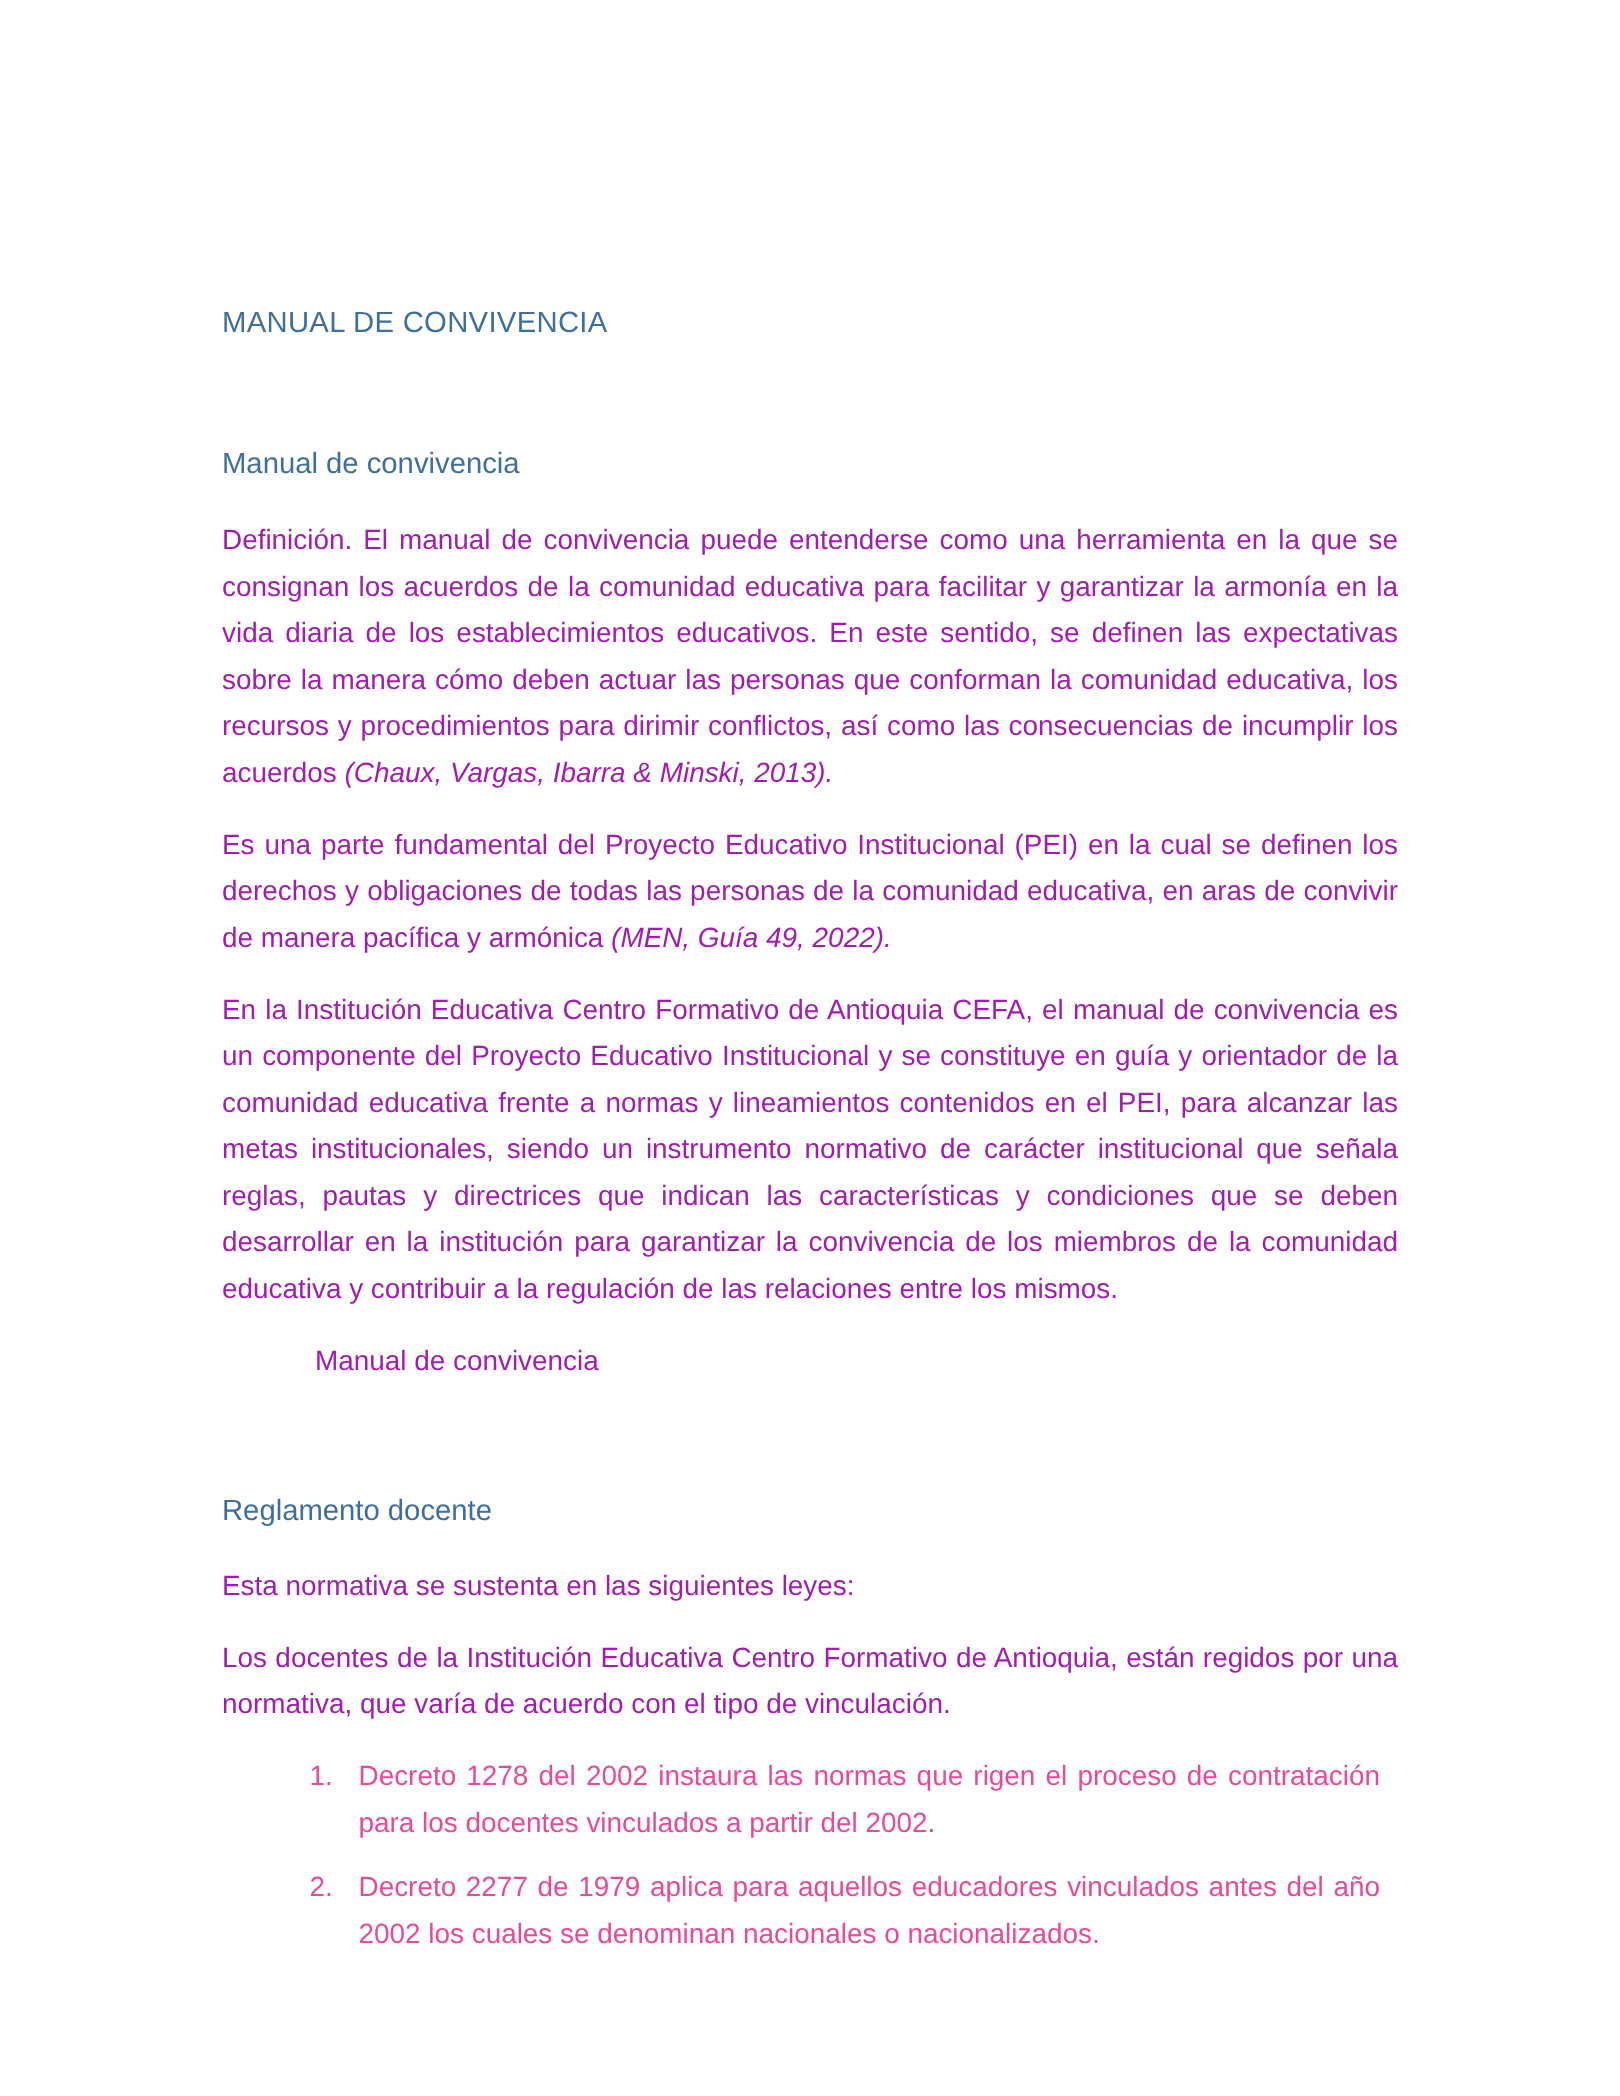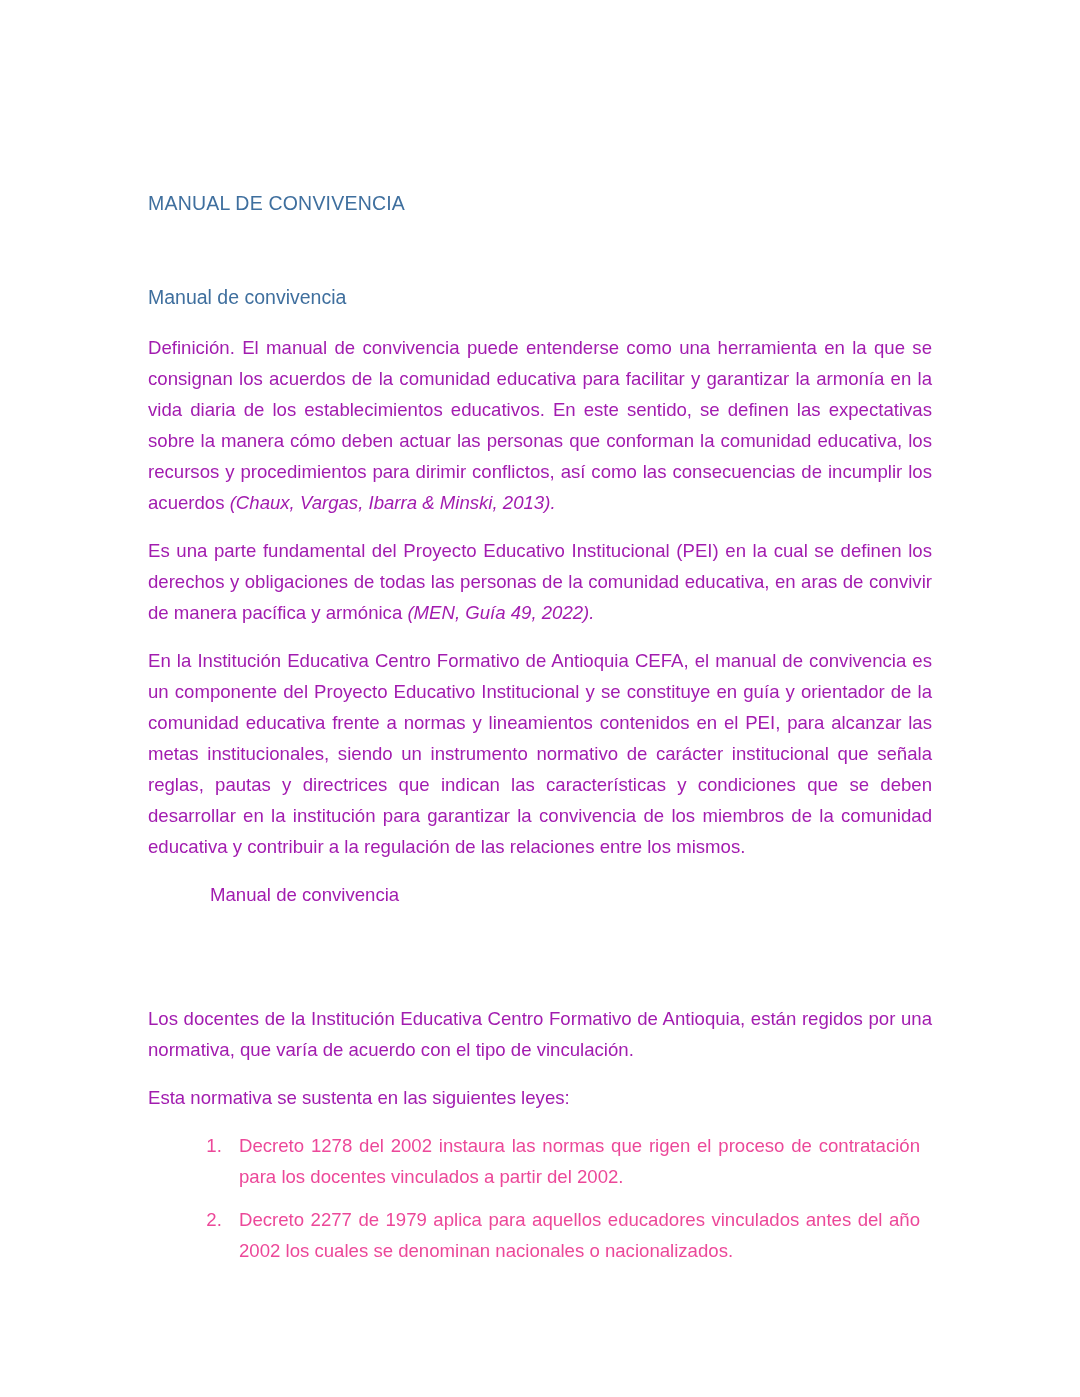--- a/index.html
+++ b/index.html
@@ -14,21 +14,21 @@
     height: 1397px;
     background: #ffffff;
     margin: 0 auto;
     overflow: hidden;
     font-family: "Liberation Sans", sans-serif;
     -webkit-font-smoothing: antialiased;
   }
   .content {
     position: absolute;
     left: 148px;
-    top: 190px;
+    top: 202px;
     width: 784px;
   }
 
   
   .doc-title {
     color: #3f6f9e;
     font-size: 19.5px;
     font-weight: 400;
     letter-spacing: 0.2px;
     line-height: 1.35;
@@ -103,26 +103,27 @@
     <p class="body"><span>Definición. El manual de convivencia puede entenderse como una herramienta en la que se consignan los acuerdos de la comunidad educativa para facilitar y garantizar la armonía en la vida diaria de los establecimientos educativos. En este sentido, se definen las expectativas sobre la manera cómo deben actuar las personas que conforman la comunidad educativa, los recursos y procedimientos para dirimir conflictos, así como las consecuencias de incumplir los acuerdos </span><span class="cite">(Chaux, Vargas, Ibarra &amp; Minski, 2013).</span></p>
 
     <p class="body"><span>Es una parte fundamental del Proyecto Educativo Institucional (PEI) en la cual se definen los derechos y obligaciones de todas las personas de la comunidad educativa, en aras de convivir de manera pacífica y armónica </span><span class="cite">(MEN, Guía 49, 2022).</span></p>
 
     <p class="body">En la Institución Educativa Centro Formativo de Antioquia CEFA, el manual de convivencia es un componente del Proyecto Educativo Institucional y se constituye en guía y orientador de la comunidad educativa frente a normas y lineamientos contenidos en el PEI, para alcanzar las metas institucionales, siendo un instrumento normativo de carácter institucional que señala reglas, pautas y directrices que indican las características y condiciones que se deben desarrollar en la institución para garantizar la convivencia de los miembros de la comunidad educativa y contribuir a la regulación de las relaciones entre los mismos.</p>
 
     <p class="body indented">Manual de convivencia</p>
 
     <div class="spacer-before-reglamento"></div>
 
+    <h2 class="section-heading">Reglamento docente</h2>
 
     <div class="spacer-after-reglamento"></div>
 
+    <p class="body nojustify">Esta normativa se sustenta en las siguientes leyes:</p>
+
     <p class="body">Los docentes de la Institución Educativa Centro Formativo de Antioquia, están regidos por una normativa, que varía de acuerdo con el tipo de vinculación.</p>
-
-    <p class="body nojustify">Esta normativa se sustenta en las siguientes leyes:</p>
 
     <ol class="law-list">
       <li>Decreto 1278 del 2002 instaura las normas que rigen el proceso de contratación para los docentes vinculados a partir del 2002.</li>
       <li>Decreto 2277 de 1979 aplica para aquellos educadores vinculados antes del año 2002 los cuales se denominan nacionales o nacionalizados.</li>
     </ol>
 
 
   </div>
 </div>
 

